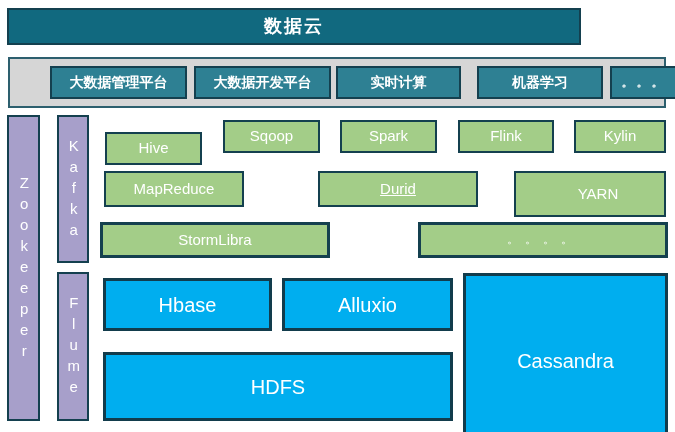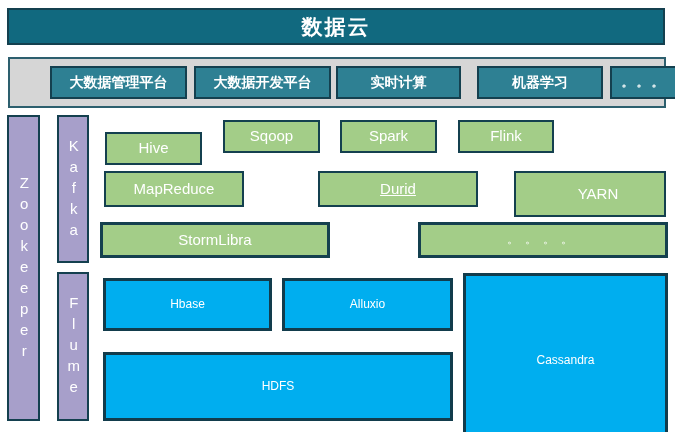--- a/index.html
+++ b/index.html
@@ -17,22 +17,22 @@
     position:relative;width:675px;height:432px;background:#ffffff;overflow:hidden;
     font-family:"Liberation Sans","DejaVu Sans",sans-serif;
   }
   .box{
     position:absolute;box-sizing:border-box;
     display:flex;align-items:center;justify-content:center;
     color:var(--text);border:2px solid var(--border);
     text-align:center;line-height:1.1;
   }
   
-  .banner{left:7px;top:8px;width:658px;height:37px;background:var(--teal-dark);
-          font-size:21px;font-weight:700;letter-spacing:2px;}
+  .banner{left:7px;top:8px;width:574px;height:37px;background:var(--teal-dark);
+          font-size:18px;font-weight:700;letter-spacing:2px;}
   
   .platform-bar{left:8px;top:57px;width:658px;height:51px;background:var(--gray);
                 border-color:#2d5f6e;}
   .pbtn{background:var(--teal-mid);font-size:14px;height:33px;top:66px;font-weight:700;margin-left:20px;}
   .pbtn1{left:30px;width:137px;}
   .pbtn2{left:174px;width:137px;}
   .pbtn3{left:316px;width:125px;}
   .pbtn4{left:457px;width:126px;}
   .pbtn5{left:590px;width:68px;letter-spacing:3px;font-size:12px;}
   
@@ -51,21 +51,21 @@
   .spark{left:340px;top:120px;width:97px;height:33px;}
   .flink{left:458px;top:120px;width:96px;height:33px;}
   .kylin{left:574px;top:120px;width:92px;height:33px;}
   .mapreduce{left:104px;top:171px;width:140px;height:36px;}
   .durid{left:318px;top:171px;width:160px;height:36px;text-decoration:underline;}
   .yarn{left:514px;top:171px;width:152px;height:46px;padding-left:16px;}
   .stormlibra{left:100px;top:222px;width:230px;height:36px;border-width:3px;}
   .gdots{left:418px;top:222px;width:250px;height:36px;border-width:3px;
          letter-spacing:6px;font-size:12px;}
   
-  .bbox{background:var(--blue);font-size:12px;border-width:3px;border-color:#123c4c;}
+  .bbox{background:var(--blue);font-size:20px;border-width:3px;border-color:#123c4c;}
   .hbase{left:103px;top:278px;width:169px;height:53px;}
   .alluxio{left:282px;top:278px;width:171px;height:53px;}
   .hdfs{left:103px;top:352px;width:350px;height:69px;}
   .cassandra{left:463px;top:273px;width:205px;height:176px;}
 </style>
 </head>
 <body>
 
 <div class="stage">
 
@@ -105,20 +105,23 @@
   </div>
   <div class="box gbox sqoop">
     <span>Sqoop</span>
   </div>
   <div class="box gbox spark">
     <span>Spark</span>
   </div>
   <div class="box gbox flink">
     <span>Flink</span>
   </div>
+  <div class="box gbox kylin">
+    <span>Kylin</span>
+  </div>
 
   <div class="box gbox mapreduce">
     <span>MapReduce</span>
   </div>
   <div class="box gbox durid">
     <span>Durid</span>
   </div>
   <div class="box gbox yarn">
     <span>YARN</span>
   </div>

